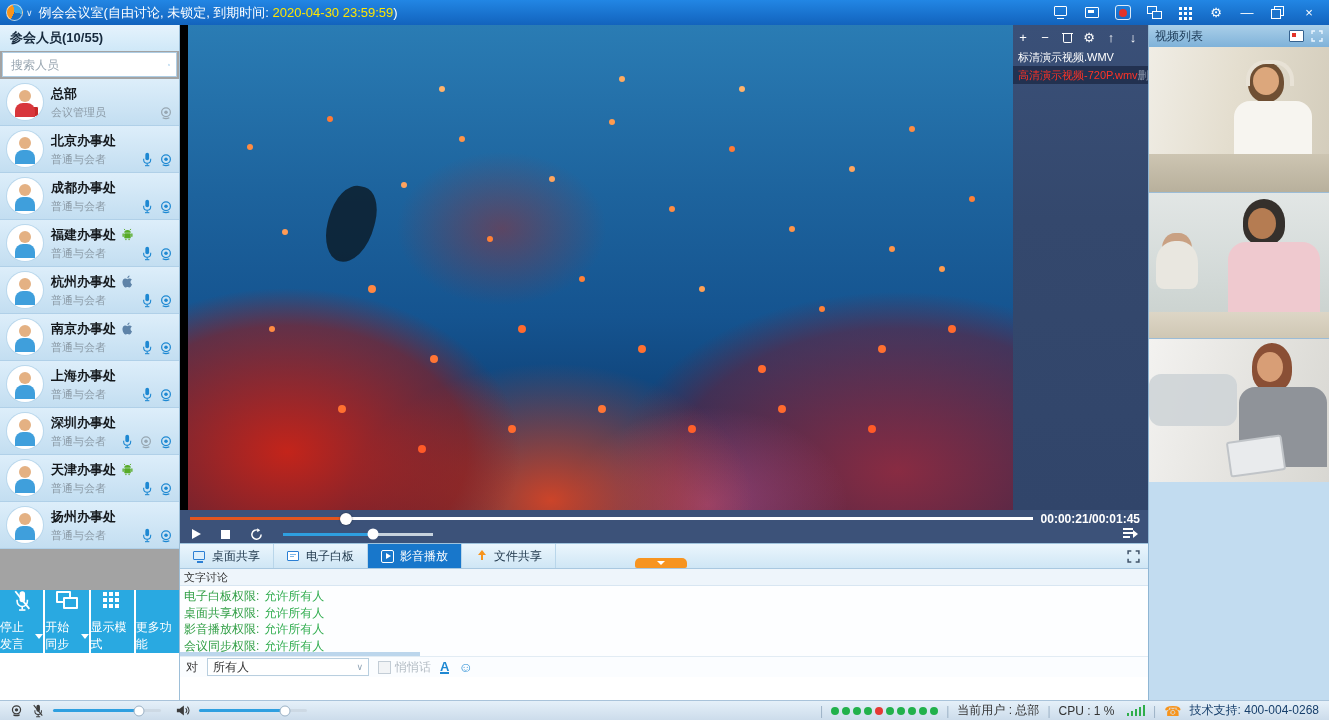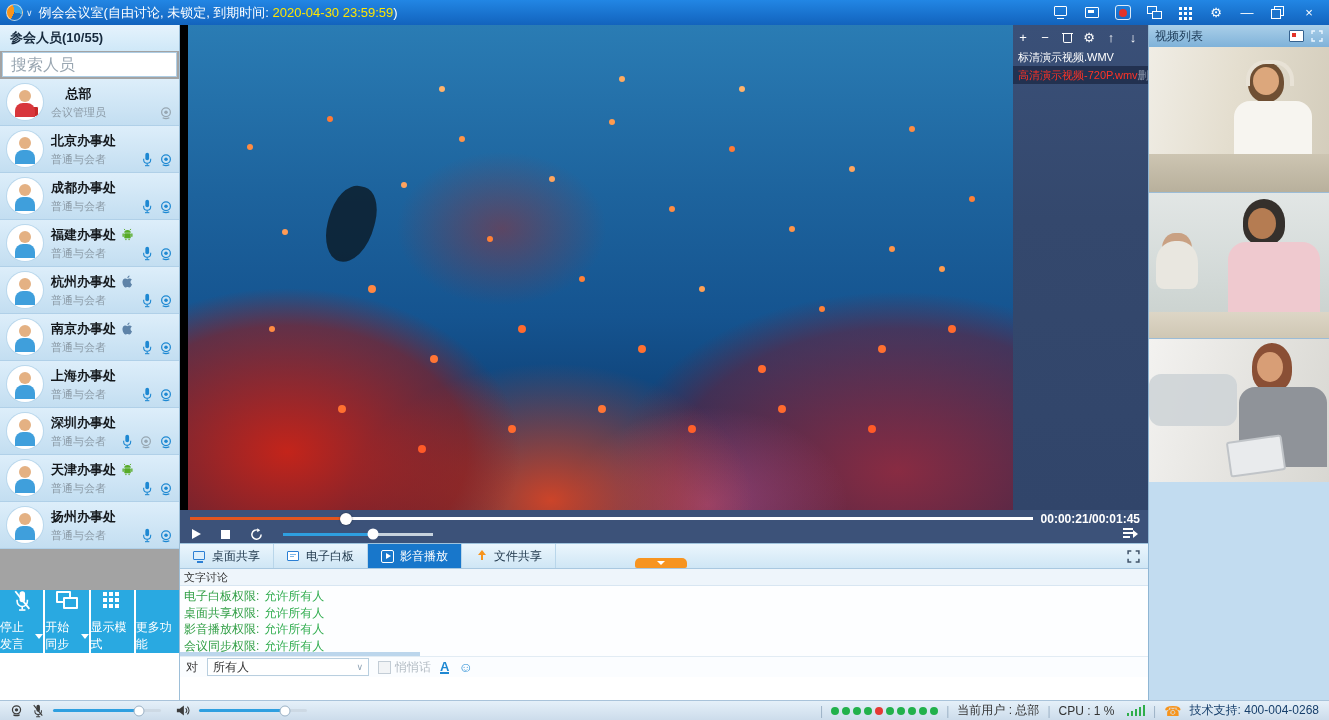--- a/index.html
+++ b/index.html
@@ -23,31 +23,31 @@
   .cascade-icon::after{content:"";position:absolute;right:0;bottom:1px;width:8px;height:6px;border:1.5px solid #fff;background:#1d74cc;}
   .apps-grid-icon::before{content:"";position:absolute;left:2px;top:2px;width:3px;height:3px;background:#fff;
     box-shadow:5px 0 #fff,10px 0 #fff,0 5px #fff,5px 5px #fff,10px 5px #fff,0 10px #fff,5px 10px #fff,10px 10px #fff;}
   .maximize-icon::before{content:"";position:absolute;left:4px;top:1px;width:8px;height:8px;border:1.5px solid #fff;}
   .maximize-icon::after{content:"";position:absolute;left:1px;top:4px;width:8px;height:8px;border:1.5px solid #fff;background:#1d74cc;}
 
   
   .sidebar{position:absolute;left:0;top:25px;width:180px;bottom:20px;background:#a3a3a3;display:flex;flex-direction:column;border-right:1px solid #9dbfd8;box-sizing:border-box;}
   .p-head{height:26px;line-height:26px;padding-left:10px;font-weight:bold;font-size:13px;color:#16293c;background:linear-gradient(#e5f3fc,#cfe8f8);flex:none;}
   .searchbox{height:25px;margin:1px 2px 2px 2px;background:#fff;display:flex;align-items:center;padding:0 6px;flex:none;border:1px solid #aecde4;box-sizing:border-box;}
-  .searchbox input{border:none;outline:none;flex:1;font-size:16px;color:#555;background:transparent;font-family:inherit;}
+  .searchbox input{border:none;outline:none;flex:1;font-size:12px;color:#555;background:transparent;font-family:inherit;}
   .searchbox input::placeholder{color:#9aa7b2;}
   .p-list{flex:1;overflow:hidden;}
   .prow{height:46px;position:relative;display:flex;align-items:center;padding-left:7px;background:linear-gradient(#ddeefa,#c3def1);border-bottom:1px solid #b0d0e8;cursor:pointer;}
   .avatar{width:36px;height:36px;border-radius:50%;background:#fff;position:relative;flex:none;overflow:hidden;box-shadow:0 0 0 1px #b9d7ec;}
   .avatar::before{content:"";position:absolute;left:12px;top:6px;width:12px;height:12px;border-radius:50%;background:#e4b183;}
   .avatar::after{content:"";position:absolute;left:8px;top:19px;width:20px;height:14px;border-radius:8px 8px 0 0;background:#3f9fdc;}
   .avatar.admin::after{background:#d8363c;}
   .avatar .badge{position:absolute;right:4px;bottom:3px;width:9px;height:9px;border-radius:2px;background:#c62828;border:1px solid #fff;}
   .p-info{margin-left:8px;min-width:0;}
-  .p-name-line{display:flex;align-items:center;gap:5px;justify-content:center;}
+  .p-name-line{display:flex;align-items:center;gap:5px;}
   .p-name{font-size:13px;font-weight:bold;color:#14181c;white-space:nowrap;}
   .plat{display:inline-flex;width:13px;height:13px;}
   .p-role{font-size:11px;color:#8b9aa6;margin-top:2px;}
   .p-icons{position:absolute;right:6px;bottom:5px;display:flex;gap:6px;align-items:flex-end;}
   .sicon{display:inline-flex;color:#1e88d2;cursor:pointer;}
   .sicon.camg{color:#97a6b1;}
 
   
   .btn-grid{height:110px;flex:none;display:grid;grid-template-columns:1fr 1fr 1fr 1fr;grid-template-rows:1fr 1fr;gap:2px;background:#fff;}
   .bigbtn{background:#29a9e1;color:#fff;display:flex;flex-direction:column;align-items:center;justify-content:center;gap:7px;font-size:12px;cursor:pointer;}

